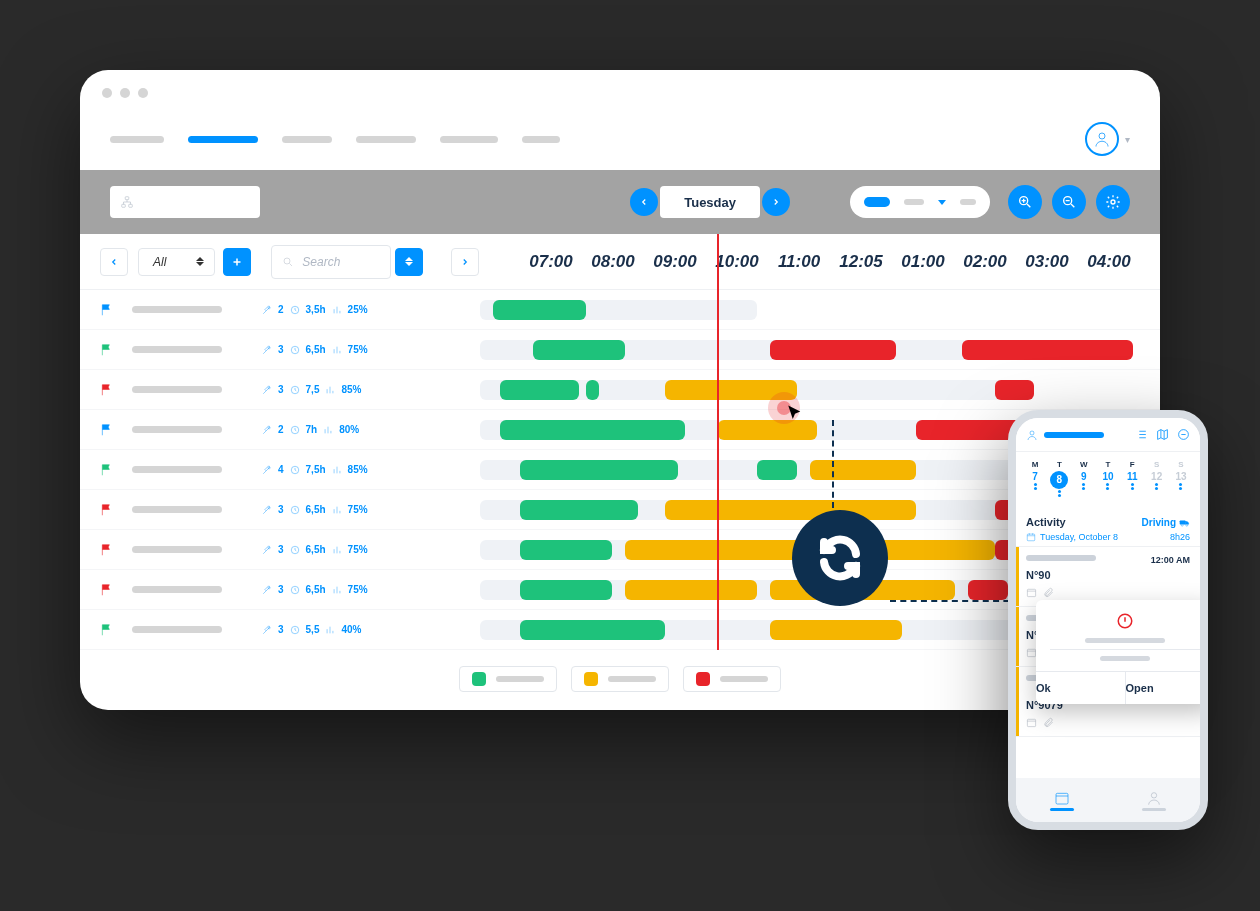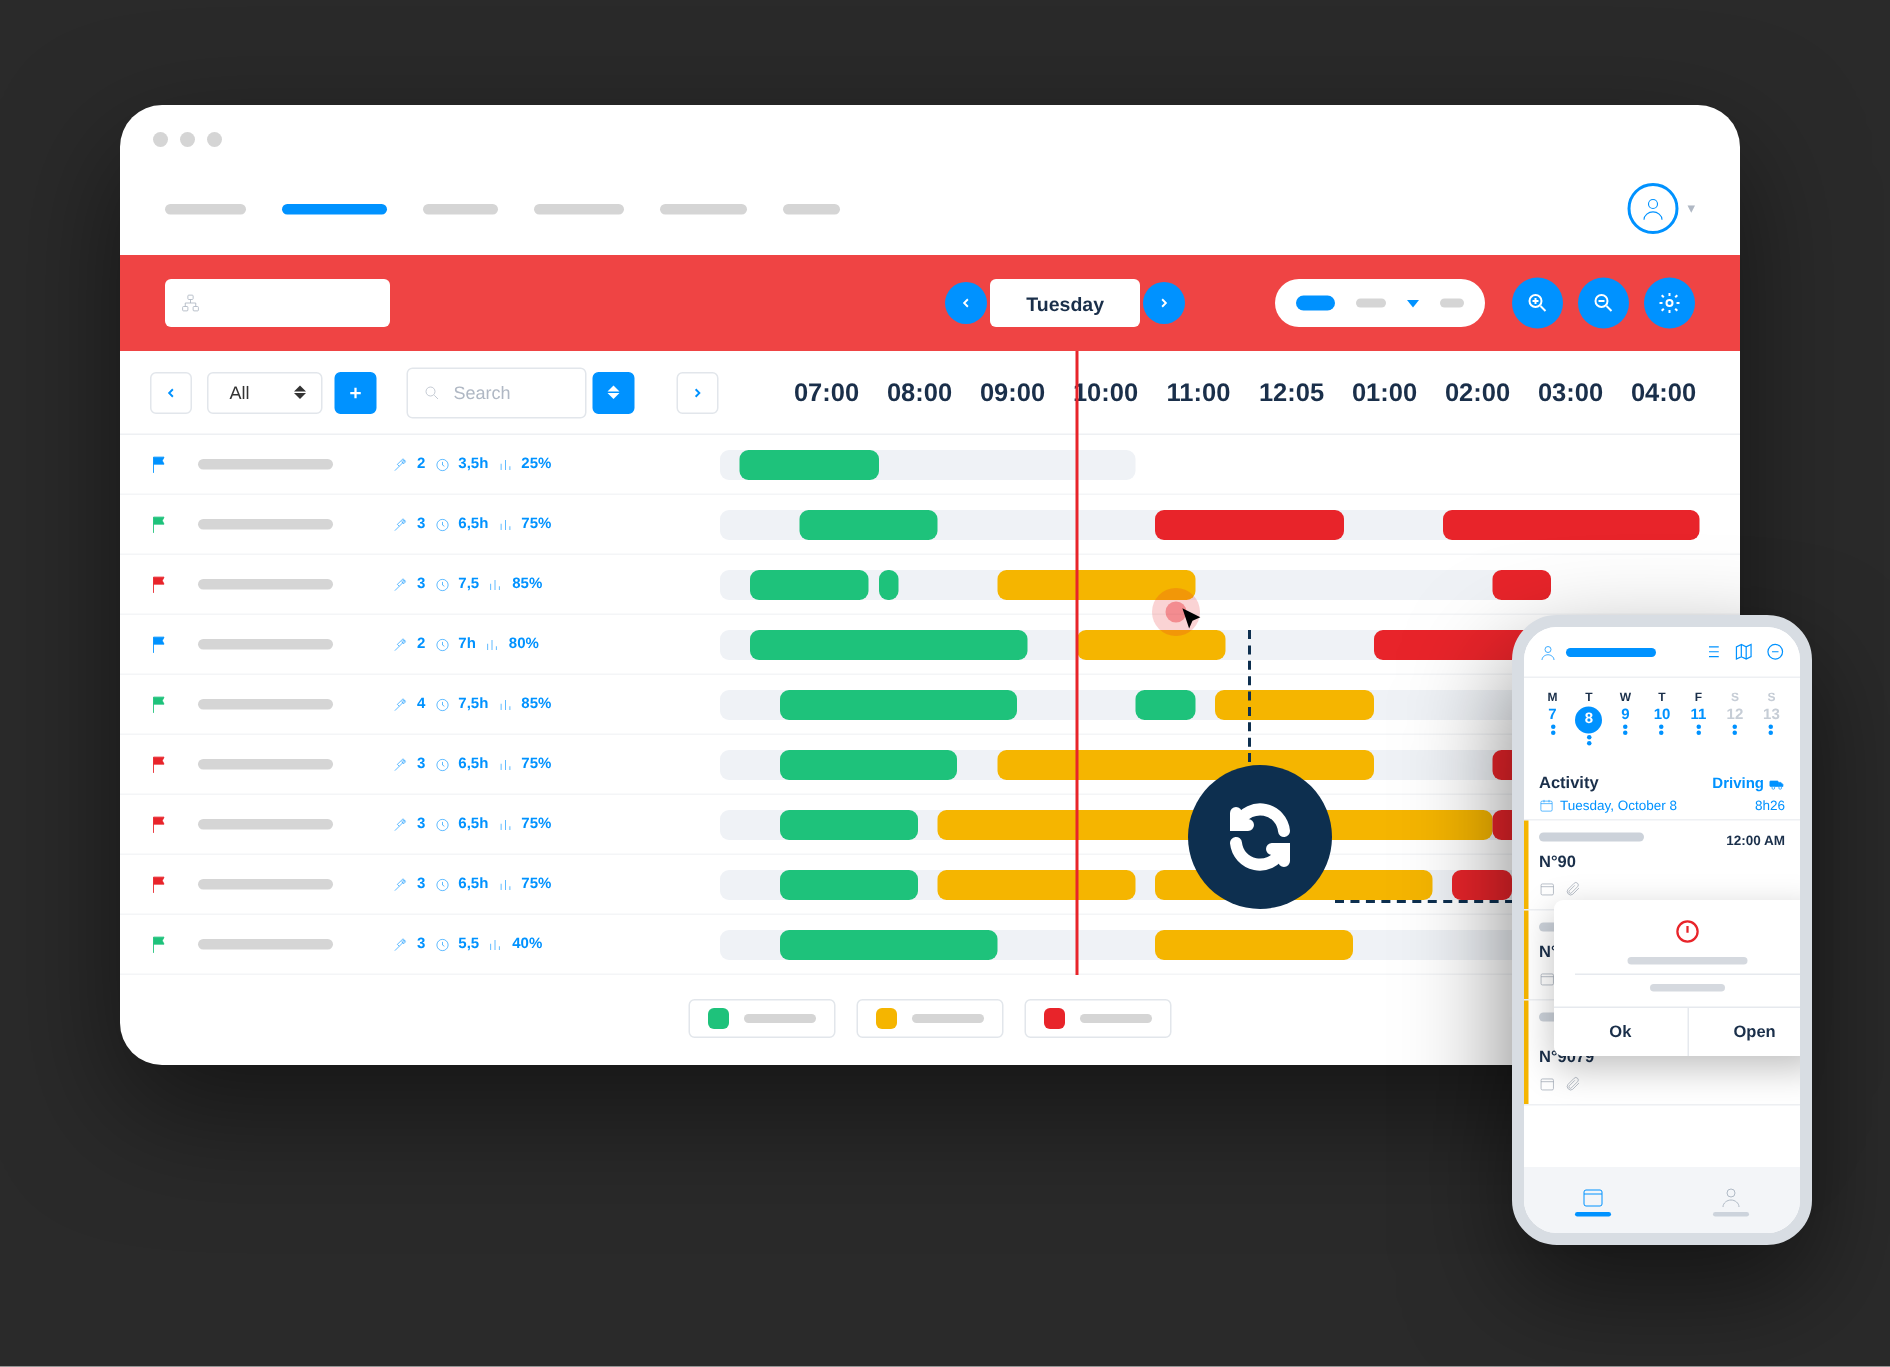--- a/index.html
+++ b/index.html
@@ -41,21 +41,21 @@
 .avatar-circle {
   margin-left: auto; width: 34px; height: 34px; border: 2px solid #0092ff; border-radius: 50%;
   display: flex; align-items: center; justify-content: center;
 }
 .avatar-circle svg { width: 18px; height: 18px; stroke: #0092ff; fill: none; }
 .chevron-small { margin-left: 6px; color: #b0b8c4; font-size: 10px; }
 
 
 .controls-row {
   position: absolute; top: 100px; left: 0; right: 0; height: 64px;
-  background: #ef4444;
+  background: #a3a3a3;
   display: flex; align-items: center; padding: 0 30px;
 }
 .org-box {
   width: 150px; height: 32px; background: #fff; border-radius: 4px;
   display: flex; align-items: center; padding: 0 10px;
 }
 .org-box svg { width: 14px; height: 14px; stroke: #b0b8c4; fill: none; }
 .day-switch {
   margin-left: auto; display: flex; align-items: center; gap: 0;
 }
@@ -77,20 +77,21 @@
 .tri-toggle .caret { width: 0; height: 0; border-left: 4px solid transparent; border-right: 4px solid transparent; border-top: 5px solid #0092ff; }
 .right-actions { margin-left: 18px; display: flex; gap: 10px; }
 .icon-btn { width: 34px; height: 34px; border-radius: 50%; background: #0092ff; display: flex; align-items: center; justify-content: center; }
 .icon-btn svg { width: 16px; height: 16px; stroke: #fff; fill: none; stroke-width: 2; }
 
 
 .filter-row {
   position: absolute; top: 164px; left: 0; right: 0; height: 56px;
   display: flex; align-items: center; padding: 0 20px;
   border-bottom: 1px solid #eef0f3;
+  font-style: italic;
 }
 .sq-btn { width: 28px; height: 28px; border-radius: 4px; border: 1px solid #e2e6eb; display: flex; align-items: center; justify-content: center; color: #0092ff; cursor: pointer; }
 .sq-btn.blue { background: #0092ff; border-color: #0092ff; color: #fff; }
 .sq-btn.blank { background: #0092ff; border-color: #0092ff; }
 .select-box {
   height: 28px; border: 1px solid #e2e6eb; border-radius: 4px; padding: 0 10px 0 14px;
   display: flex; align-items: center; gap: 30px; font-size: 12px; color: #333;
 }
 .select-box .sort { display: flex; flex-direction: column; gap: 1px; }
 .select-box .sort span { width:0;height:0;border-left:4px solid transparent;border-right:4px solid transparent; }
@@ -231,21 +232,21 @@
 .popup {
   position:absolute; left:20px; right:-14px; top:182px;
   background:#fff; border-radius:6px; box-shadow: 0 8px 24px rgba(0,0,0,.25);
   padding: 12px 14px 0; z-index:5;
 }
 .popup .warn { display:flex; justify-content:center; margin-bottom:8px; }
 .popup .warn svg { width:18px;height:18px; stroke:#e8242a; fill:none; stroke-width:2; }
 .popup .line { height:1px;background:#e6e9ee; margin: 4px 0; }
 .popup .ph1 { width:80px;height:5px;background:#d5d9df;border-radius:3px;margin:6px auto; }
 .popup .btns { display:flex; border-top:1px solid #e6e9ee; margin: 10px -14px 0; }
-.popup .btns > div { flex:1; text-align:center; padding:10px 0; font-size:11px; font-weight:600; color:#1a2f4a; }
+.popup .btns > div { flex:1; text-align:left; padding:10px 0; font-size:11px; font-weight:600; color:#1a2f4a; }
 .popup .btns > div:first-child { border-right:1px solid #e6e9ee; }
 
 </style>
 </head>
 <body>
 
 <div class="desktop">
   <div class="traffic">
     <span></span>
       <span></span>

